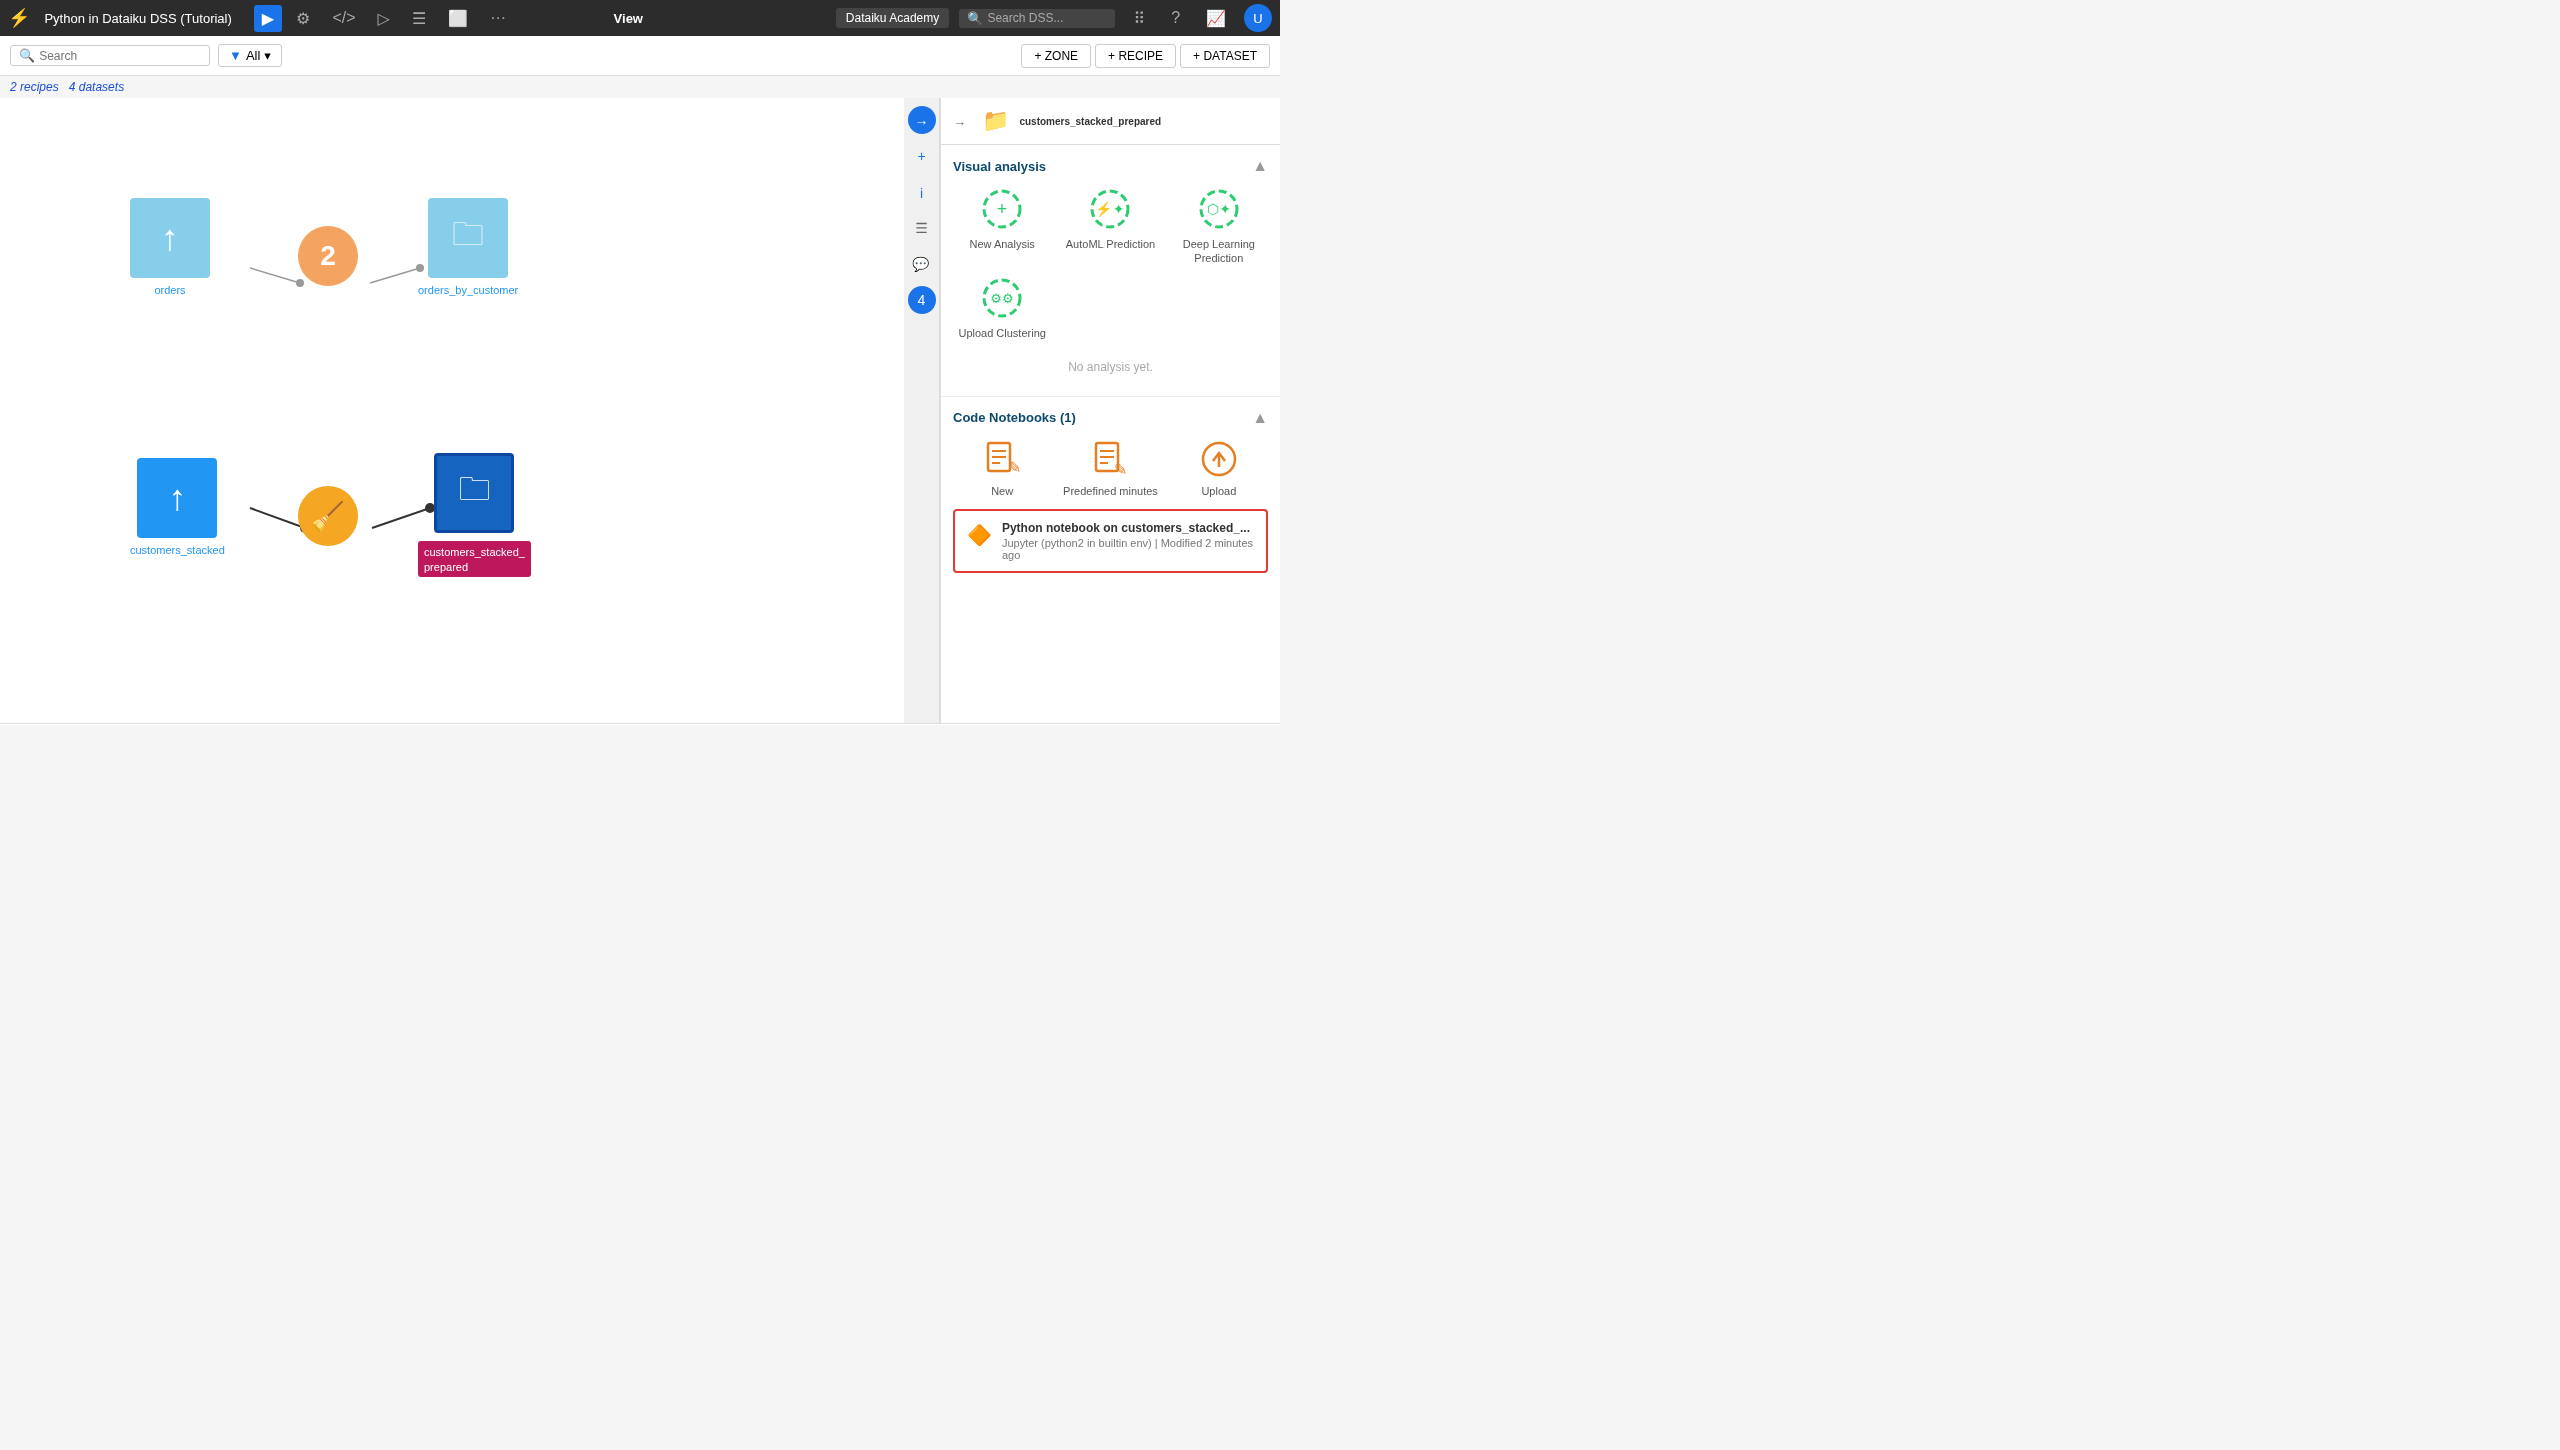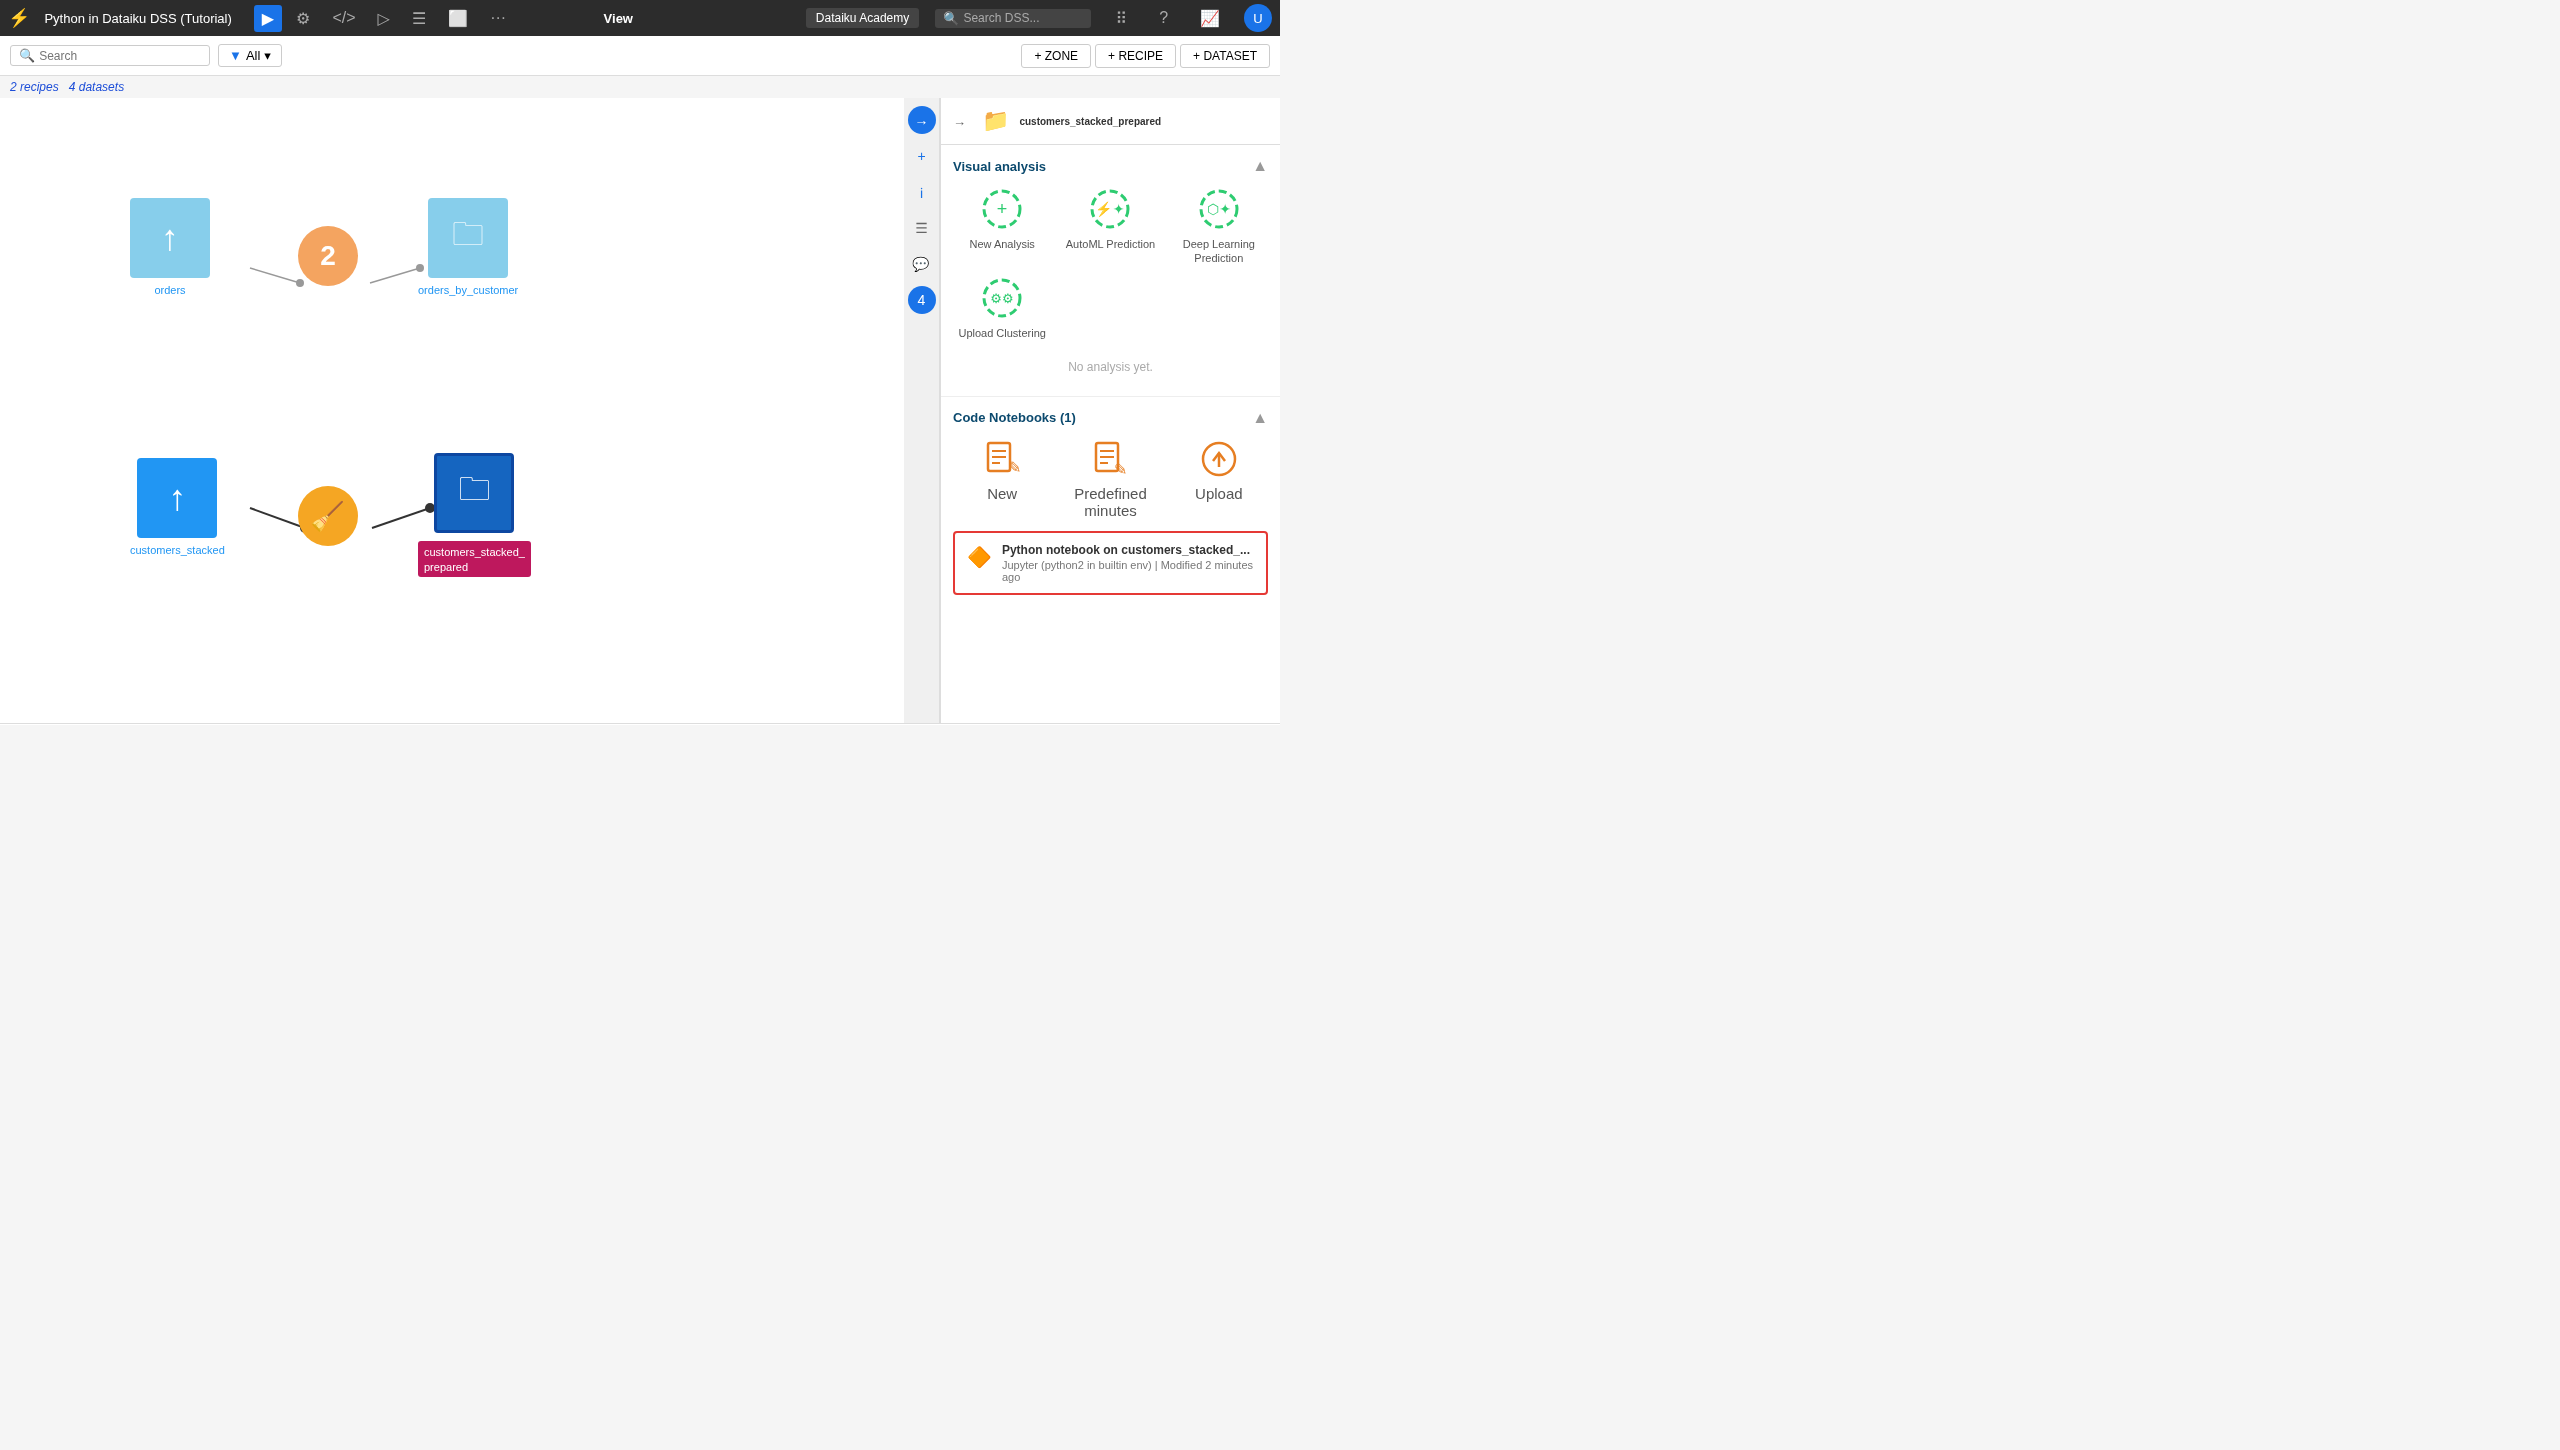--- a/index.html
+++ b/index.html
@@ -7,21 +7,21 @@
 
     
     .topnav {
       display: flex; align-items: center; background: #2c2c2c; height: 36px; padding: 0 8px; gap: 6px;
     }
     .topnav-logo { color: white; font-size: 18px; margin-right: 8px; }
     .topnav-title { color: white; font-size: 13px; font-weight: 500; margin-right: 16px; }
     .topnav-icon { color: #aaa; font-size: 16px; padding: 4px 8px; cursor: pointer; border-radius: 3px; }
     .topnav-icon.active { background: #1a73e8; color: white; }
     .topnav-flow { color: white; font-size: 13px; font-weight: 600; margin-left: auto; margin-right: auto; }
-    .topnav-right { display: flex; align-items: center; gap: 16px; margin-left: auto; }
+    .topnav-right { display: flex; align-items: center; gap: 10px; margin-left: auto; }
     .topnav-academy { color: white; font-size: 12px; background: #444; padding: 3px 10px; border-radius: 3px; }
     .topnav-search-wrap { display: flex; align-items: center; background: #444; border-radius: 3px; padding: 2px 8px; gap: 4px; }
     .topnav-search-wrap input { background: transparent; border: none; outline: none; color: white; font-size: 12px; width: 120px; }
     .topnav-search-wrap input::placeholder { color: #aaa; }
     .topnav-icon-circle { width: 28px; height: 28px; border-radius: 50%; background: #1a73e8; color: white; display: flex; align-items: center; justify-content: center; font-size: 13px; cursor: pointer; }
 
     
     .flow-toolbar {
       display: flex; align-items: center; background: white; border-bottom: 1px solid #ddd; height: 40px; padding: 0 10px; gap: 8px;
     }
@@ -73,21 +73,21 @@
     .analysis-label { font-size: 11px; color: #555; text-align: center; line-height: 1.3; }
 
     .no-analysis { text-align: center; color: #aaa; font-size: 12px; padding: 10px 0; }
 
     
     .notebooks-section { padding: 12px; }
     .notebooks-section-header { display: flex; justify-content: space-between; align-items: center; margin-bottom: 12px; }
     .notebooks-actions { display: grid; grid-template-columns: repeat(3, 1fr); gap: 10px; margin-bottom: 12px; }
     .notebook-action-item { display: flex; flex-direction: column; align-items: center; gap: 6px; cursor: pointer; }
     .notebook-action-icon { width: 40px; height: 40px; display: flex; align-items: center; justify-content: center; font-size: 22px; }
-    .notebook-action-label { font-size: 15px; color: #555; text-align: center; }
+    .notebook-action-label { font-size: 11px; color: #555; text-align: center; }
 
     .notebook-entry {
       border: 2px solid #e53935; border-radius: 4px; padding: 10px 12px; cursor: pointer;
       display: flex; gap: 10px; align-items: flex-start;
     }
     .notebook-entry-icon { font-size: 20px; color: #e67e22; margin-top: 2px; }
     .notebook-entry-text .title { font-size: 12px; font-weight: 600; color: #333; }
     .notebook-entry-text .subtitle { font-size: 11px; color: #777; margin-top: 2px; }
 
     

